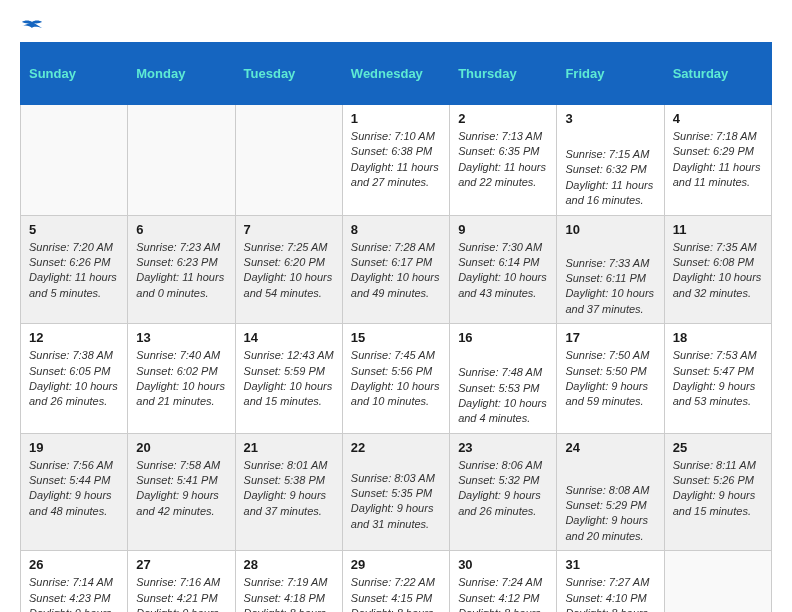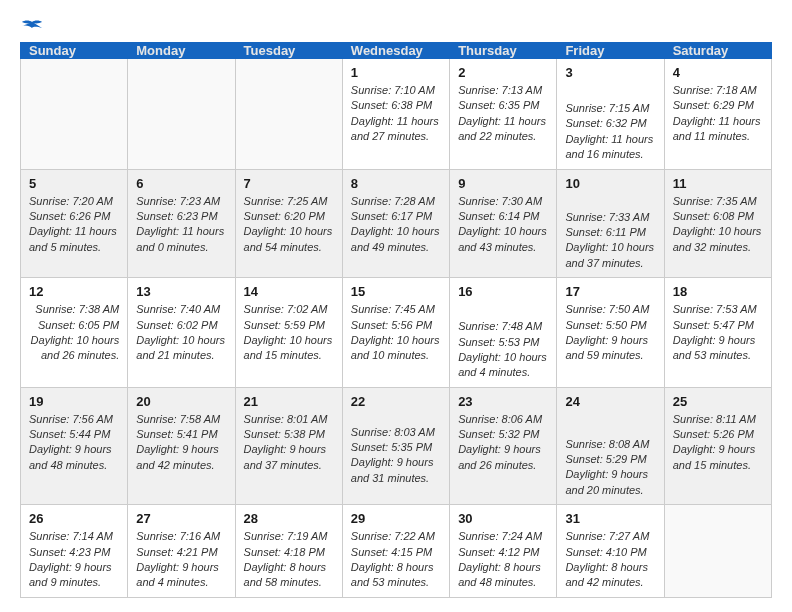--- a/index.html
+++ b/index.html
@@ -34,23 +34,23 @@
       color: #444;
       margin-top: 2px;
     }
     .calendar {
       width: 100%;
       border-collapse: collapse;
       border: 1px solid #ccc;
     }
     .calendar th {
       background-color: #1565c0;
-      color: #e5e5e5;
+      color: #5eead4;
       text-align: left;
-      padding: 0 8px;
+      padding: 23px 8px;
       font-size: 13px;
       font-weight: bold;
       border: 1px solid #1565c0;
     }
     .calendar td {
       vertical-align: top;
       padding: 6px 8px;
       border: 1px solid #ccc;
       width: calc(100% / 7);
       min-height: 80px;
@@ -190,35 +190,35 @@
           <span class="day-number">11</span>
           <div class="day-info" style="white-space: pre-line;">Sunrise: 7:35 AM
 Sunset: 6:08 PM
 Daylight: 10 hours
 and 32 minutes.</div>
         </td>
       </tr>
       <tr>
         <td>
           <span class="day-number">12</span>
-          <div class="day-info" style="white-space: pre-line; text-align: right;">Sunrise: 7:38 AM
+          <div class="day-info" style="white-space: pre-line;">Sunrise: 7:38 AM
 Sunset: 6:05 PM
 Daylight: 10 hours
 and 26 minutes.</div>
         </td>
         <td>
           <span class="day-number">13</span>
           <div class="day-info" style="white-space: pre-line;">Sunrise: 7:40 AM
 Sunset: 6:02 PM
 Daylight: 10 hours
 and 21 minutes.</div>
         </td>
         <td>
           <span class="day-number">14</span>
-          <div class="day-info" style="white-space: pre-line;">Sunrise: 7:02 AM
+          <div class="day-info" style="white-space: pre-line;">Sunrise: 12:43 AM
 Sunset: 5:59 PM
 Daylight: 10 hours
 and 15 minutes.</div>
         </td>
         <td>
           <span class="day-number">15</span>
           <div class="day-info" style="white-space: pre-line;">Sunrise: 7:45 AM
 Sunset: 5:56 PM
 Daylight: 10 hours
 and 10 minutes.</div>

